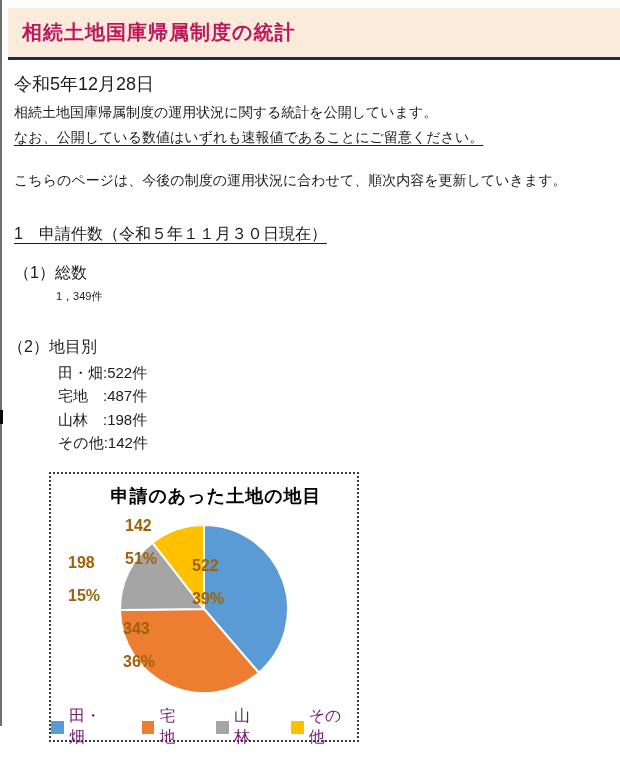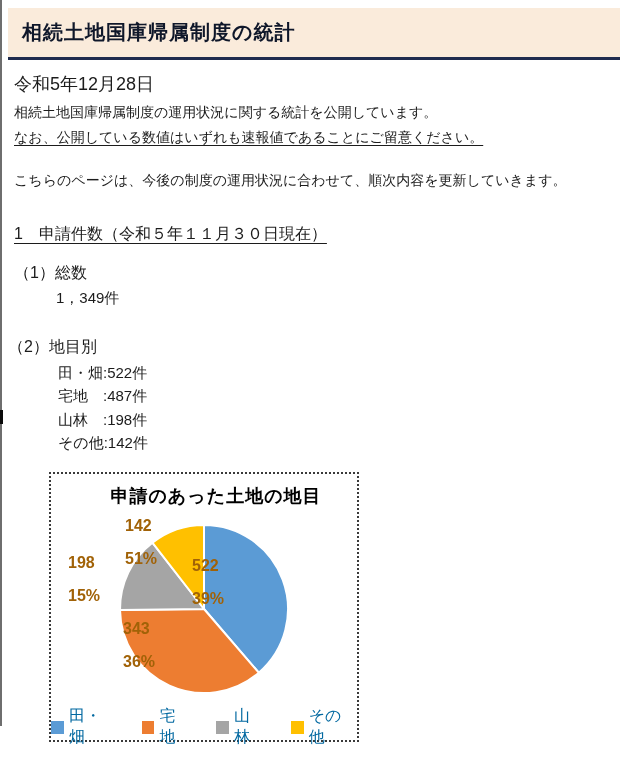--- a/index.html
+++ b/index.html
@@ -28,21 +28,21 @@
   .page-header {
     position: absolute; left: 8px; top: 8px; right: 0;
     height: 52px;
     background: #faebdb;
     border-bottom: 3px solid #1f2b4e;
   }
   .page-header h1 {
     font-size: 20px; font-weight: bold;
     line-height: 49px;
     padding-left: 14px;
-    color: #0f172a;
+    color: #be185d;
     letter-spacing: 1px;
   }
 
   .date-line {
     position: absolute; left: 14px; top: 72px;
     font-size: 18px;
   }
 
   .intro-block {
     position: absolute; left: 14px; top: 100px;
@@ -55,21 +55,21 @@
     font-size: 14px;
   }
 
   .section-heading {
     position: absolute; left: 14px; top: 224px;
     font-size: 16px; font-weight: normal;
     text-decoration: underline; text-underline-offset: 4px;
   }
 
   .sub1-label { position: absolute; left: 14px; top: 263px; font-size: 16px; }
-  .sub1-value { position: absolute; left: 56px; top: 289px; font-size: 15px; }
+  .sub1-value { position: absolute; left: 56px; top: 289px; font-size: 11px; }
 
   .sub2-label { position: absolute; left: 8px; top: 337px; font-size: 16px; }
   .sub2-items {
     position: absolute; left: 58px; top: 361px;
     font-size: 15px; line-height: 23.4px;
     list-style: none;
   }
 
   
   .chart-box {
@@ -94,21 +94,21 @@
   }
   .plabel.p0 { left: 141px; top: 75px; }
   .plabel.p1 { left: 72px;  top: 138px; }
   .plabel.p2 { left: 17px;  top: 72px; }
   .plabel.p3 { left: 74px;  top: 35px; }
 
   .legend {
     position: absolute; left: 0; top: 232px; width: 100%;
     display: flex; justify-content: center; align-items: center;
     gap: 25px;
-    font-size: 16px; color: #0369a1;
+    font-size: 16px; color: #701a75;
   }
   .lg-item { display: flex; align-items: center; gap: 5px; }
   .sw { display: inline-block; width: 13px; height: 13px; }
 </style>
 </head>
 <body>
 
 <div class="left-line"></div>
 <div class="left-handle"></div>
 

